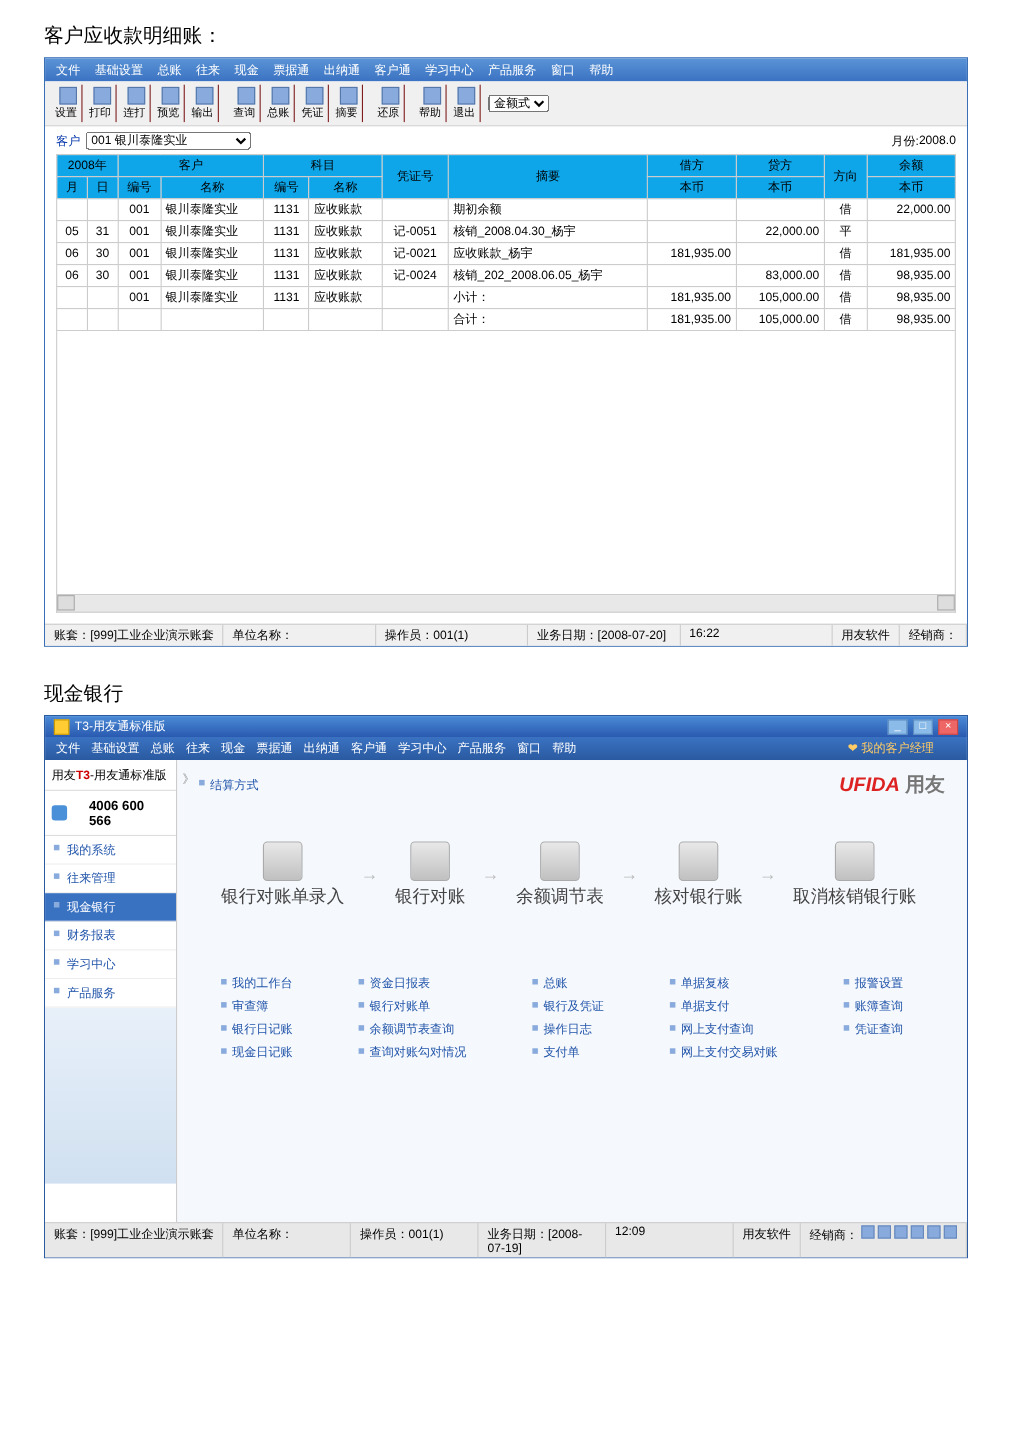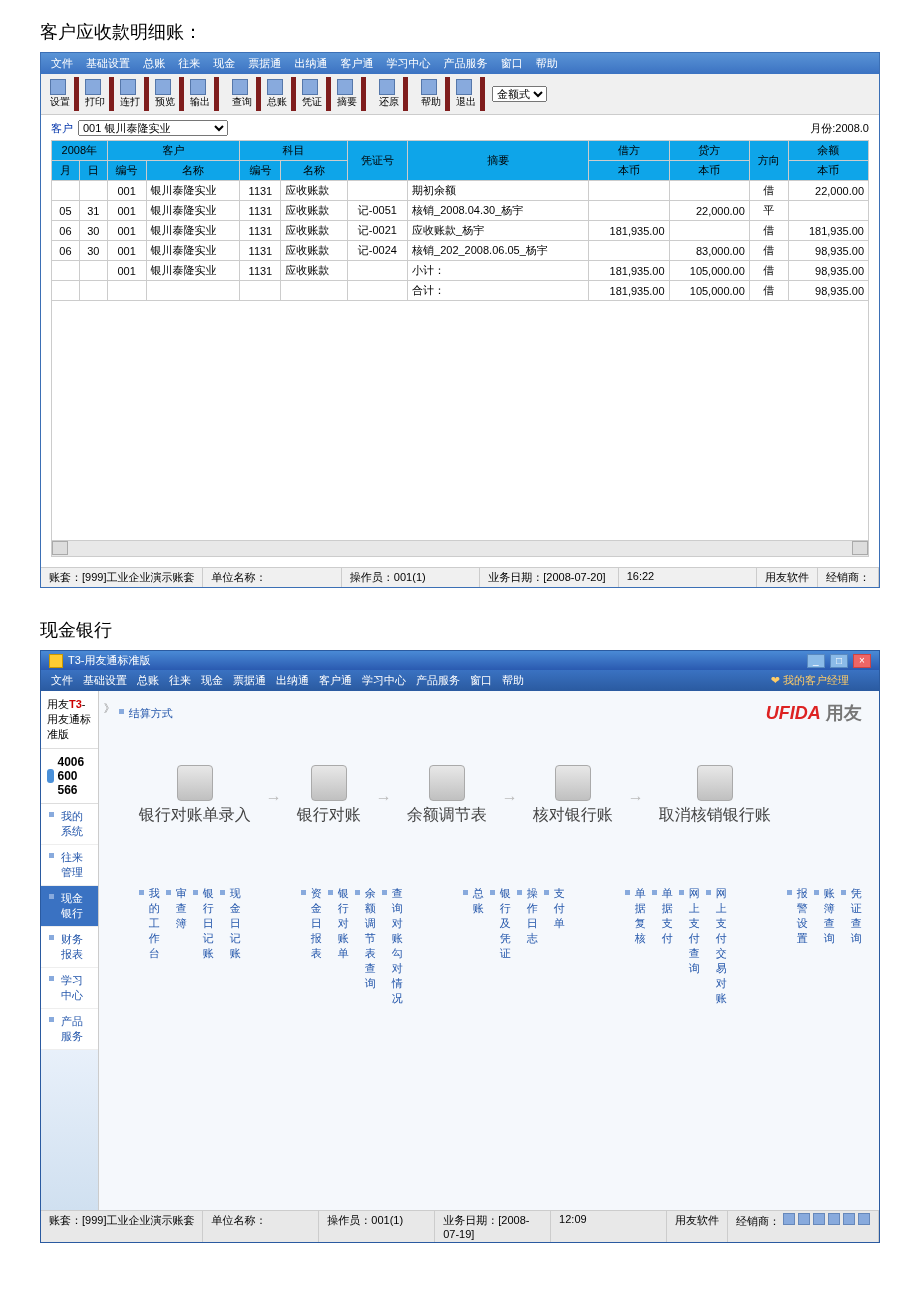--- a/index.html
+++ b/index.html
@@ -2,21 +2,21 @@
 <html><head>
 <meta charset="utf-8">
 <style>
 * { margin: 0; padding: 0; box-sizing: border-box; }
 body { font-family: "SimSun", "宋体", sans-serif; font-size: 12px; background: #fff; color: #000; }
 .page-title { font-size: 18px; margin: 20px 0 8px 40px; }
 .window { border: 1px solid #3b6fb5; margin: 0 40px 30px 40px; }
 .menu-bar { background: linear-gradient(#5a94d6, #3b72c2); color: #fff; padding: 3px 10px; font-size: 11px; }
 .menu-bar span { margin-right: 10px; cursor: pointer; }
 .toolbar { background: #f0f0f0; border-bottom: 1px solid #ccc; padding: 3px 5px; display: flex; align-items: center; gap: 2px; }
-.tool-btn { display: inline-flex; flex-direction: column; align-items: flex-start; padding: 2px 4px; cursor: pointer; font-size: 10px; border-right: 5px solid #7f1d1d; }
+.tool-btn { display: inline-flex; flex-direction: column; align-items: flex-end; padding: 2px 4px; cursor: pointer; font-size: 10px; border-right: 1px solid #7f1d1d; }
 .tool-btn .ico { width: 16px; height: 16px; background: #88aadd; border: 1px solid #5577aa; }
 .tool-sep { width: 5px; }
 select.toolbar-select { font-size: 11px; margin-left: 5px; }
 .content-area { background: #fff; padding: 5px 10px 10px 10px; }
 .doc-title { text-align: center; color: #1a4da5; font-size: 20px; font-weight: bold; text-decoration: underline; margin: 8px 0 15px 0; }
 .filter-row { display: flex; align-items: center; font-size: 11px; margin-bottom: 4px; }
 .filter-row .lbl { color: #0033aa; margin-right: 5px; }
 .filter-row select { font-size: 11px; width: 150px; }
 .filter-row .spacer { flex: 1; }
 .data-table { width: 100%; border-collapse: collapse; font-size: 11px; }
@@ -40,41 +40,41 @@
 .titlebar2 .win-btns span { display: inline-block; width: 18px; height: 14px; background: #8bbbe8; margin-left: 2px; border: 1px solid #5a8ac0; text-align: center; line-height: 12px; font-size: 10px; }
 .titlebar2 .win-btns .close { background: #e66; border-color: #c44; }
 .menu-bar2 { background: linear-gradient(#3a72c2, #2a5aa0); color: #fff; padding: 3px 10px; font-size: 11px; display: flex; }
 .menu-bar2 span { margin-right: 10px; cursor: pointer; }
 .menu-bar2 .spacer { flex: 1; }
 .menu-bar2 .right-link { color: #ffcc66; }
 .body2 { display: flex; background: #f5f8fc; min-height: 420px; }
 .sidebar { width: 120px; background: #fff; border-right: 1px solid #ccc; }
 .sidebar .brand { padding: 6px; font-size: 11px; border-bottom: 1px solid #ddd; }
 .sidebar .brand b { color: #c00; }
-.sidebar .phone { padding: 6px; font-size: 12px; font-weight: bold; border-bottom: 1px solid #ddd; display: flex; align-items: center; gap: 4px; }
+.sidebar .phone { padding: 6px; font-size: 12px; font-weight: bold; border-bottom: 1px solid #ddd; display: flex; align-items: center; gap: 20px; }
 .sidebar .phone .pico { width: 14px; height: 14px; background: #4a90d9; border-radius: 3px; }
 .sidebar .nav-item { padding: 5px 10px 5px 20px; font-size: 11px; color: #2255aa; cursor: pointer; border-bottom: 1px solid #eee; position: relative; }
 .sidebar .nav-item::before { content: ""; position: absolute; left: 8px; top: 8px; width: 5px; height: 5px; background: #88aadd; }
 .sidebar .nav-item.active { background: #3a72c2; color: #fff; }
 .sidebar .gradient-fill { height: 160px; background: linear-gradient(#e8f0fa, #d0e0f0); }
 .main2 { flex: 1; padding: 10px 20px; position: relative; }
 .collapse-btn { position: absolute; left: 5px; top: 10px; font-size: 11px; color: #888; cursor: pointer; }
 .top-row { display: flex; align-items: center; }
 .top-row .link-small { font-size: 11px; color: #2255aa; cursor: pointer; position: relative; padding-left: 10px; }
 .top-row .link-small::before { content: ""; position: absolute; left: 0; top: 3px; width: 5px; height: 5px; background: #88aadd; }
 .top-row .spacer { flex: 1; }
 .top-row .logo { font-size: 18px; font-weight: bold; }
 .top-row .logo .red { color: #d22; font-style: italic; }
 .top-row .logo .grey { color: #777; }
 .workflow { display: flex; align-items: center; gap: 15px; margin: 40px 0 60px 20px; }
 .wf-step { display: flex; flex-direction: column; align-items: center; font-size: 16px; color: #444; cursor: pointer; }
 .wf-step .wfico { width: 36px; height: 36px; background: linear-gradient(#e8e8e8, #c0c0c0); border: 1px solid #aaa; border-radius: 4px; margin-bottom: 4px; }
 .wf-arrow { color: #bbb; font-size: 16px; }
 .link-grid { display: flex; gap: 60px; margin-left: 20px; }
-.link-col { display: flex; flex-direction: row; gap: 6px; }
+.link-col { display: flex; flex-direction: column; gap: 6px; }
 .link-col a { font-size: 11px; color: #2255aa; text-decoration: none; cursor: pointer; position: relative; padding-left: 10px; }
 .link-col a::before { content: ""; position: absolute; left: 0; top: 4px; width: 5px; height: 5px; background: #88aadd; }
 .status-bar2 { display: flex; border-top: 1px solid #ccc; background: #e8e8e8; font-size: 11px; }
 .status-bar2 > div { border-right: 1px solid #ccc; padding: 2px 8px; }
 .status-bar2 > div.grow { flex: 1; }
 .tray { display: inline-flex; gap: 3px; align-items: center; }
 .tray span { width: 12px; height: 12px; background: #88aadd; border: 1px solid #6688bb; }
 </style>
 </head>
 <body>

